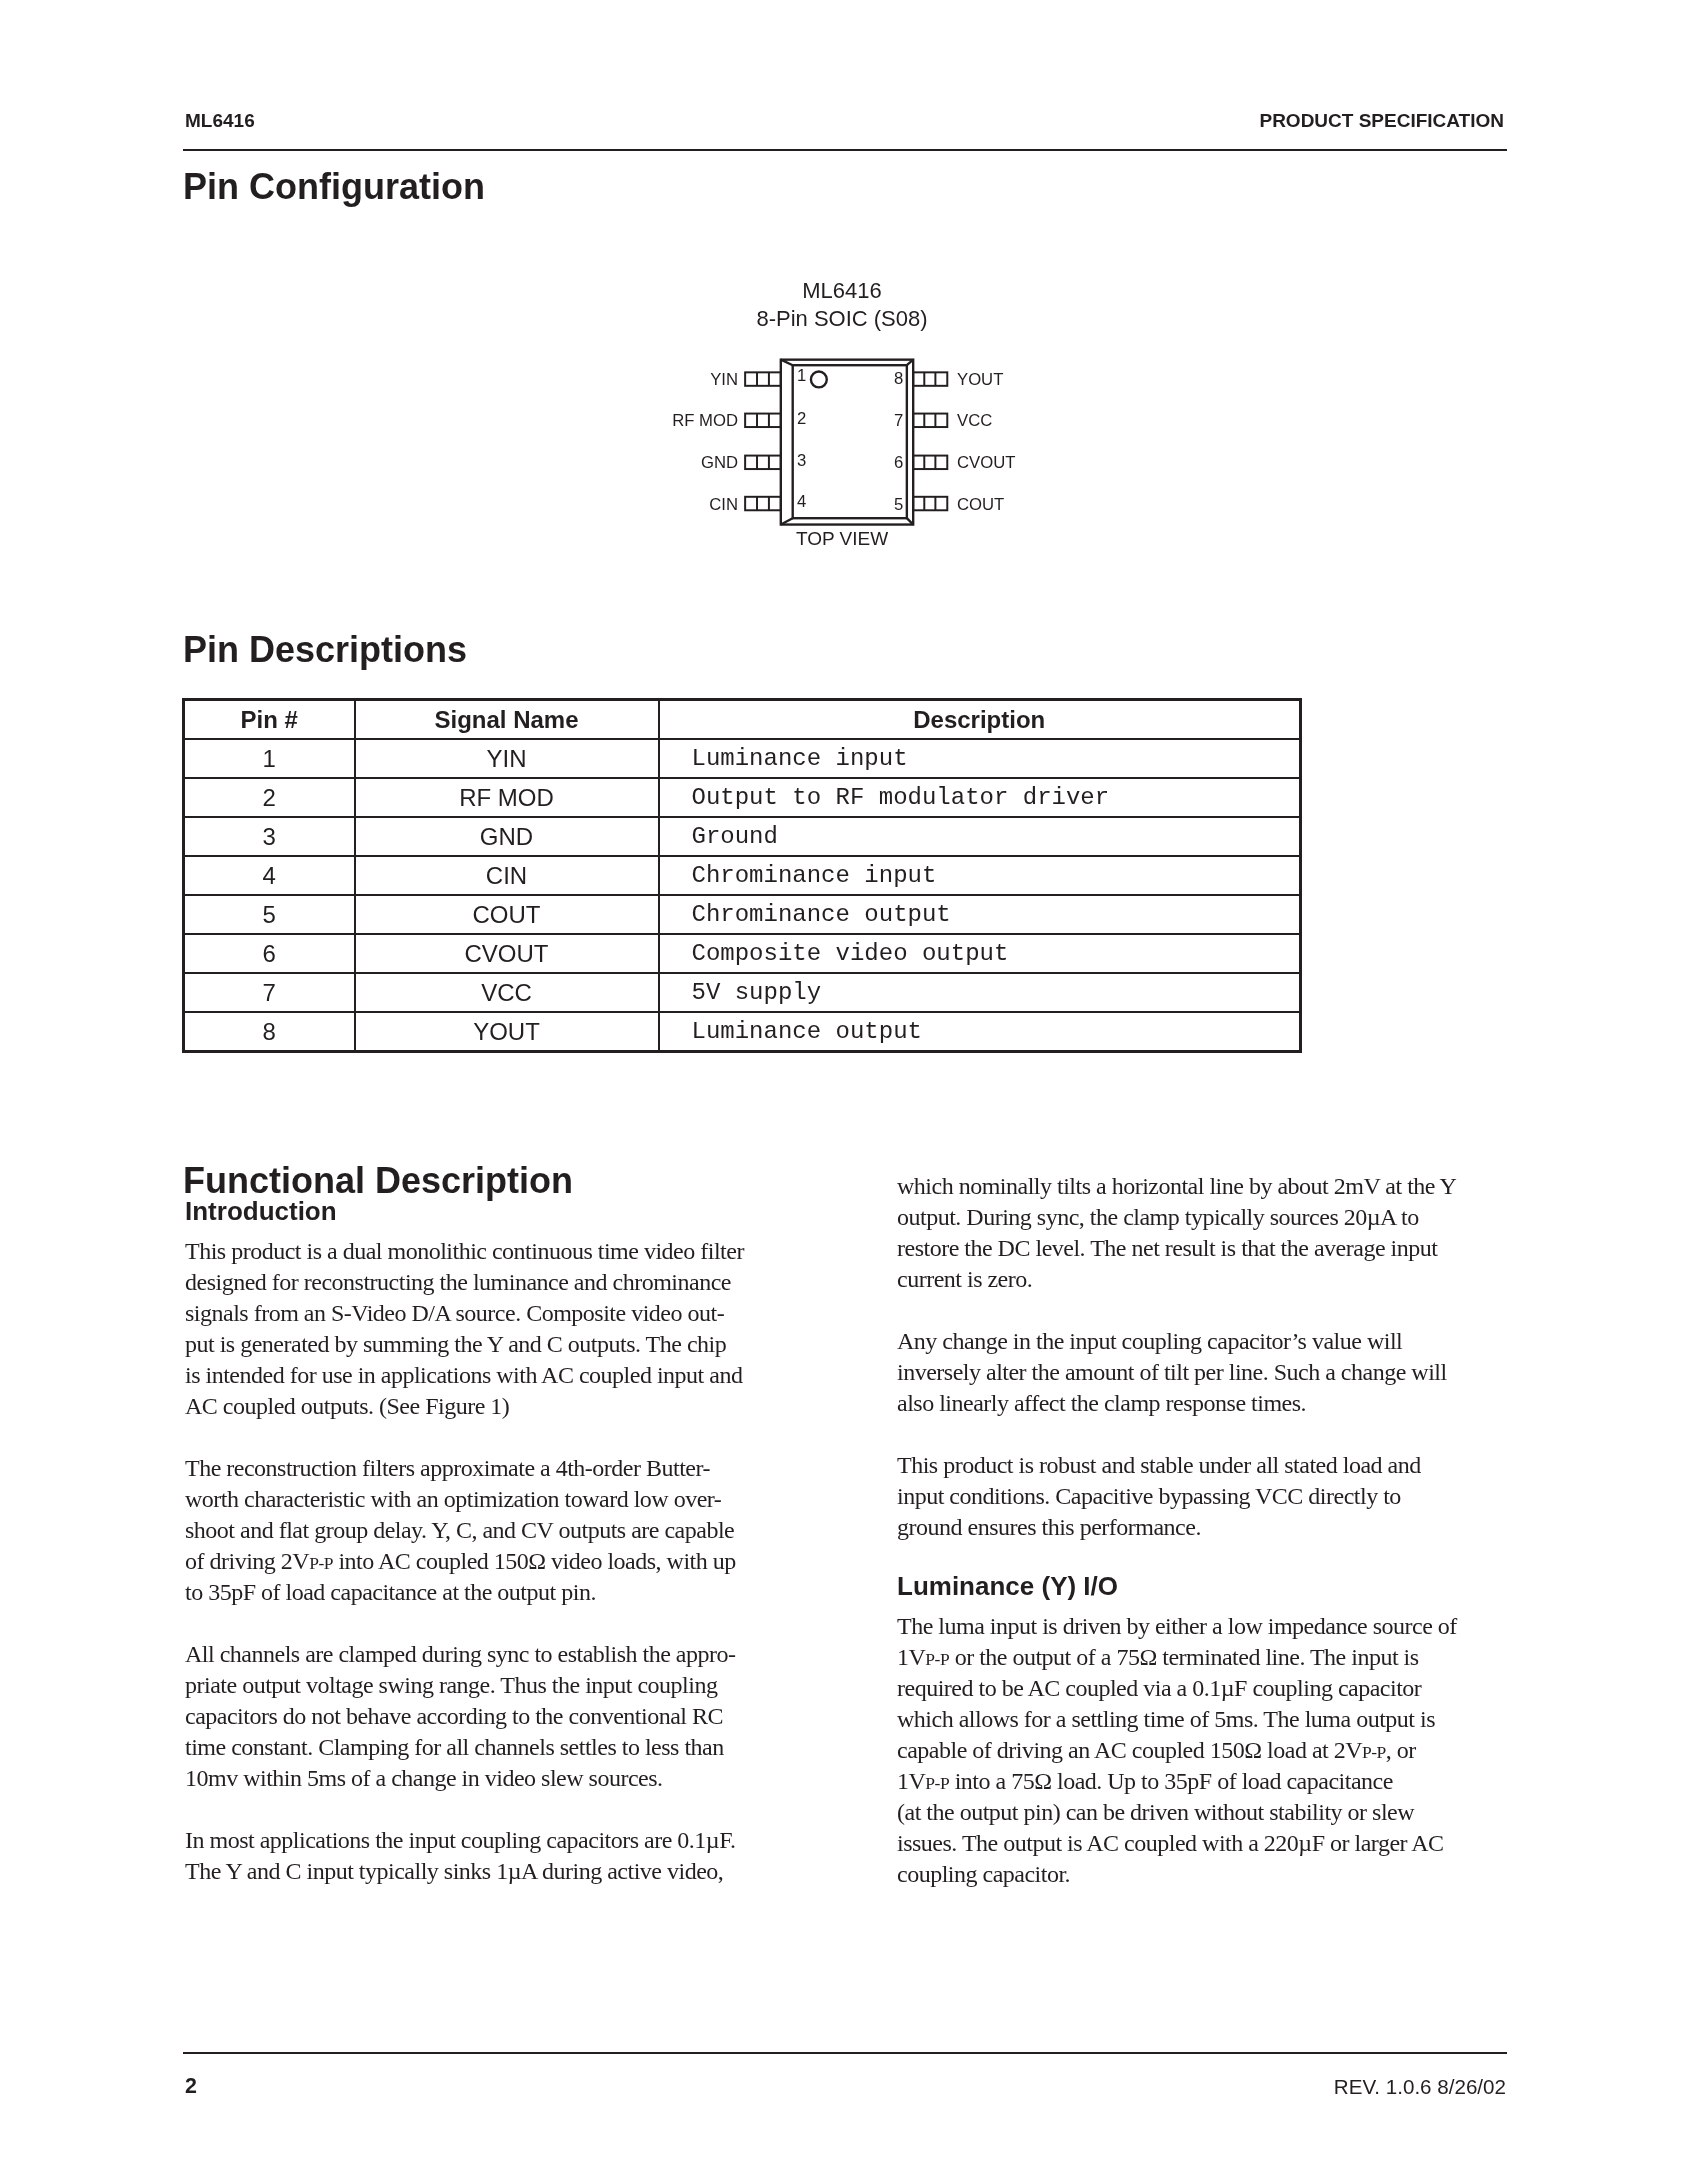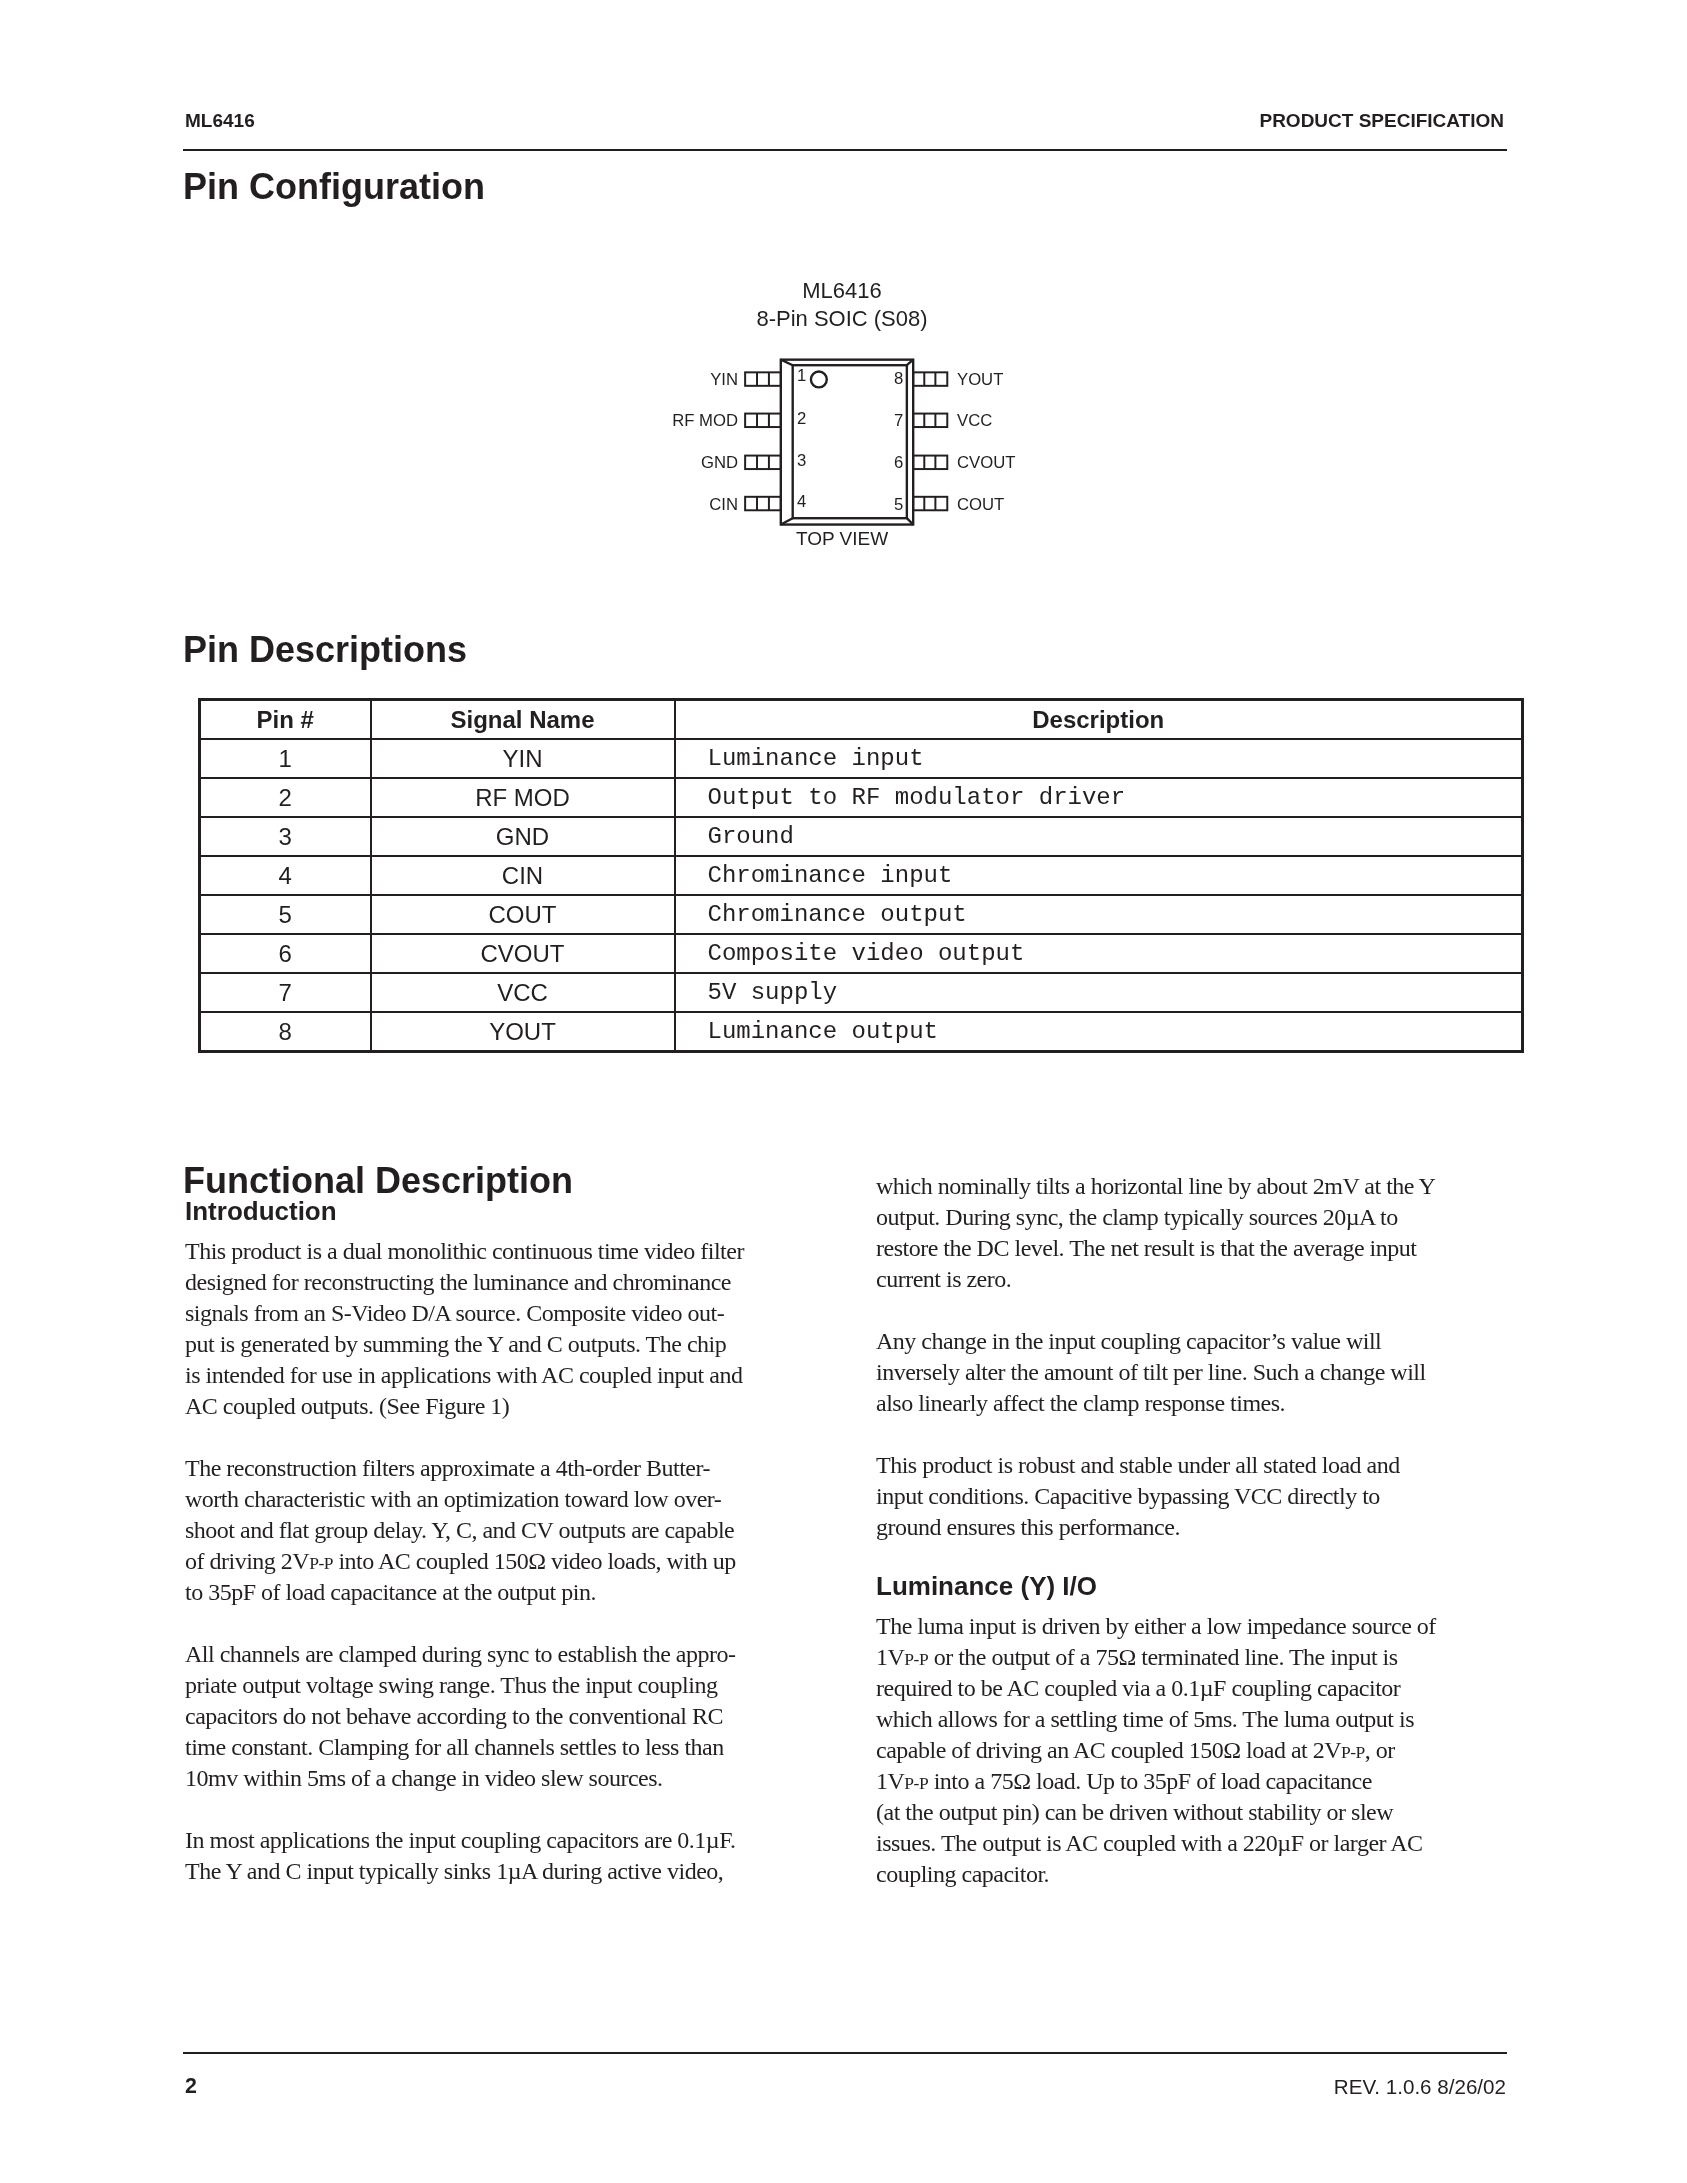--- a/index.html
+++ b/index.html
@@ -16,21 +16,21 @@
   .h1 { font-size:36px; font-weight:bold; line-height:40px; white-space:nowrap; }
   .h2 { font-size:26px; font-weight:bold; line-height:32px; white-space:nowrap; }
 
   
   .diag-title { left:683px; width:318px; text-align:center; font-size:22px; line-height:29px; }
   .pin-label { font-size:16.7px; line-height:19px; white-space:nowrap; }
   .pin-label.left { text-align:right; width:159px; }
   .pin-num { font-size:16.7px; line-height:19px; }
 
   
-  table.pins { position:absolute; left:198px; top:698px; width:1326px; border-collapse:collapse; border:3.2px solid #231f20; }
+  table.pins { position:absolute; left:182px; top:698px; width:1120px; border-collapse:collapse; border:3.2px solid #231f20; }
   table.pins th, table.pins td { border:2.4px solid #231f20; height:37px; padding:0; font-size:24px; font-family:"Liberation Sans","DejaVu Sans",sans-serif; color:#231f20; }
   table.pins th { font-weight:bold; text-align:center; }
   table.pins td.c { text-align:center; }
   table.pins td.l { text-align:left; padding-left:32px;font-family:Liberation Mono, monospace; }
   table.pins col.c1 { width:171px; }
   table.pins col.c2 { width:304px; }
 
   
   .col { position:absolute; width:651px; }
   .line { font-size:24px; line-height:31px; height:31px; white-space:nowrap; letter-spacing:-0.5px; }
@@ -206,21 +206,21 @@
     <div class="line">time constant. Clamping for all channels settles to less than</div>
     <div class="line">10mv within 5ms of a change in video slew sources.</div>
   </div>
   <div class="gap"></div>
   <div class="serif">
     <div class="line">In most applications the input coupling capacitors are 0.1µF.</div>
     <div class="line">The Y and C input typically sinks 1µA during active video,</div>
   </div>
 </div>
 
-<div class="col" style="left:876px; top:1171px;">
+<div class="col" style="left:897px; top:1171px;">
   <div class="serif">
     <div class="line">which nominally tilts a horizontal line by about 2mV at the Y</div>
     <div class="line">output. During sync, the clamp typically sources 20µA to</div>
     <div class="line">restore the DC level. The net result is that the average input</div>
     <div class="line">current is zero.</div>
   </div>
   <div class="gap"></div>
   <div class="serif">
     <div class="line">Any change in the input coupling capacitor’s value will</div>
     <div class="line">inversely alter the amount of tilt per line. Such a change will</div>

